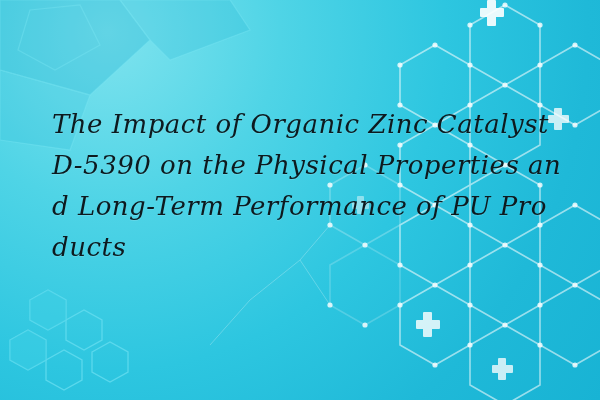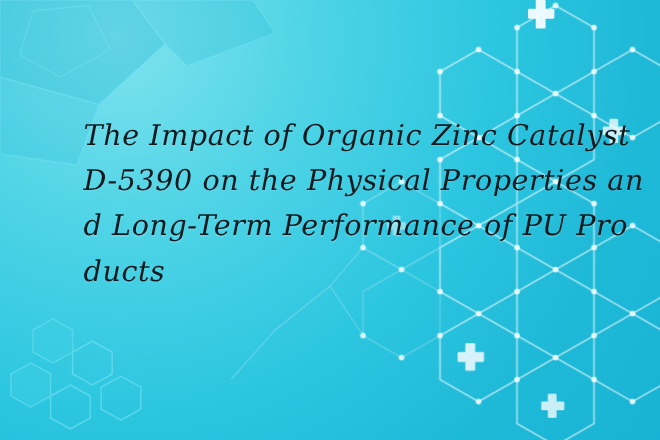--- a/index.html
+++ b/index.html
@@ -33,21 +33,20 @@
     width: 510px;
     color: #0d1a1f;
     font-family: "DejaVu Serif", serif;
     font-size: 26px;
     font-style: italic;
     line-height: 41px;
     letter-spacing: 0.5px;
     white-space: pre-wrap;
     word-break: break-all;
     text-shadow: 0 1px 0 rgba(255,255,255,0.12);
-    margin-left: 24px;
   }
 </style>
 </head>
 <body>
 
 <div id="banner">
 
   <svg id="deco" viewBox="0 0 600 400" xmlns="http://www.w3.org/2000/svg">
 
     <g opacity="0.30" fill="#1fb2d2">

